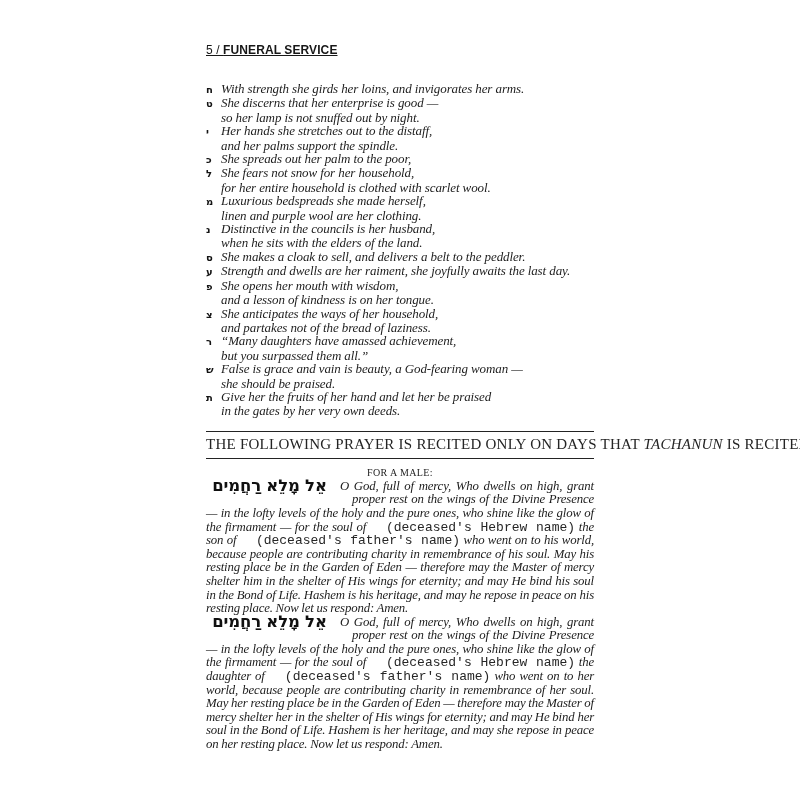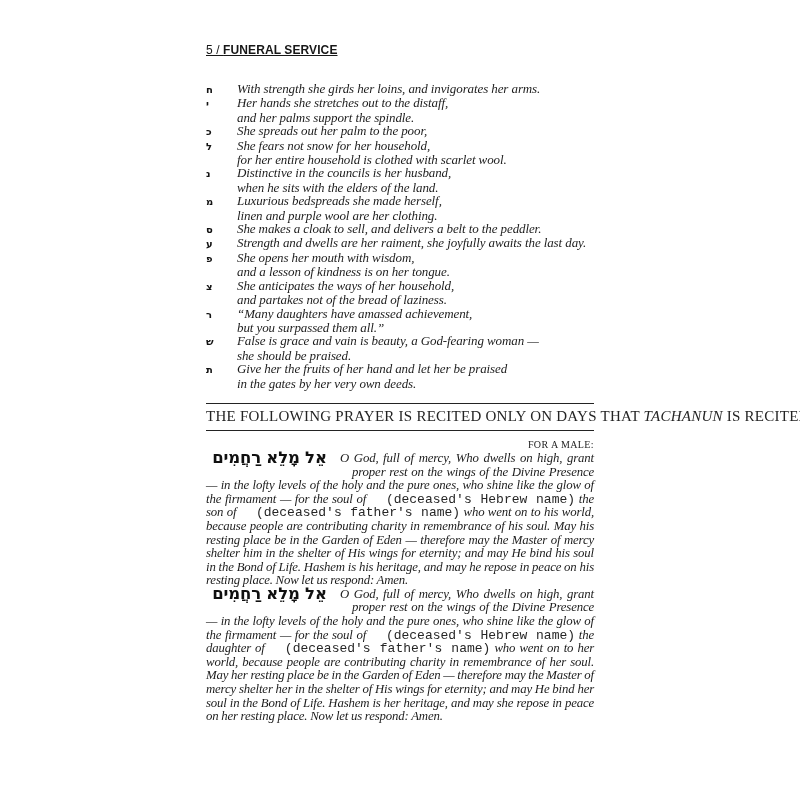--- a/index.html
+++ b/index.html
@@ -42,41 +42,41 @@
     display: inline-block;
     width: 15px;
     margin-left: -15px;
     font-family: "DejaVu Sans", sans-serif;
     font-style: normal;
     font-weight: bold;
     font-size: 10px;
     vertical-align: baseline;
     color: #141414;
   }
-  .verse-line { white-space: nowrap; margin-left: 16px; }
+  .verse-line { white-space: nowrap; }
   
   .instruction-block { margin-top: 13px; }
   .rule {
     height: 0;
     border-top: 1.6px solid #232323;
   }
   .instruction {
     text-align: center;
     font-family: "Liberation Serif", serif;
     font-style: normal;
     font-size: 15px;
     letter-spacing: 0.25px;
     color: #242424;
     padding: 4px 0 5px 0;
     white-space: nowrap;
   }
   .instruction .em { font-style: italic; }
   
   .section-label {
-    text-align: right;
+    text-align: center;
     font-family: "Liberation Serif", serif;
     font-size: 10px;
     letter-spacing: 0.4px;
     color: #242424;
     margin-top: 8px;
     margin-bottom: 2px;
   }
   .prayer {
     font-style: italic;
     font-size: 12.8px;
@@ -122,25 +122,26 @@
 <body>
 
 <div class="sheet">
 
   <div class="page-header">
     <span class="num">5 / </span><span class="ttl">FUNERAL SERVICE</span>
   </div>
 
   <div class="verse-list">
       <div class="verse"><span class="verse-letter">ח</span><span class="verse-line">With strength she girds her loins, and invigorates her arms.</span></div>
+      <div class="verse"><span class="verse-letter">ט</span><span class="verse-line">She discerns that her enterprise is good —</span><br><span class="verse-line">so her lamp is not snuffed out by night.</span></div>
       <div class="verse"><span class="verse-letter">י</span><span class="verse-line">Her hands she stretches out to the distaff,</span><br><span class="verse-line">and her palms support the spindle.</span></div>
       <div class="verse"><span class="verse-letter">כ</span><span class="verse-line">She spreads out her palm to the poor,</span><br></div>
       <div class="verse"><span class="verse-letter">ל</span><span class="verse-line">She fears not snow for her household,</span><br><span class="verse-line">for her entire household is clothed with scarlet wool.</span></div>
+      <div class="verse"><span class="verse-letter">מ</span><span class="verse-line">Luxurious bedspreads she made herself,</span><br><span class="verse-line">linen and purple wool are her clothing.</span></div>
       <div class="verse"><span class="verse-letter">נ</span><span class="verse-line">Distinctive in the councils is her husband,</span><br><span class="verse-line">when he sits with the elders of the land.</span></div>
-      <div class="verse"><span class="verse-letter">מ</span><span class="verse-line">Luxurious bedspreads she made herself,</span><br><span class="verse-line">linen and purple wool are her clothing.</span></div>
       <div class="verse"><span class="verse-letter">ס</span><span class="verse-line">She makes a cloak to sell, and delivers a belt to the peddler.</span></div>
       <div class="verse"><span class="verse-letter">ע</span><span class="verse-line">Strength and dwells are her raiment, she joyfully awaits the last day.</span></div>
       <div class="verse"><span class="verse-letter">פ</span><span class="verse-line">She opens her mouth with wisdom,</span><br><span class="verse-line">and a lesson of kindness is on her tongue.</span></div>
       <div class="verse"><span class="verse-letter">צ</span><span class="verse-line">She anticipates the ways of her household,</span><br><span class="verse-line">and partakes not of the bread of laziness.</span></div>
       <div class="verse"><span class="verse-letter">ר</span><span class="verse-line">“Many daughters have amassed achievement,</span><br><span class="verse-line">but you surpassed them all.”</span></div>
       <div class="verse"><span class="verse-letter">ש</span><span class="verse-line">False is grace and vain is beauty, a God-fearing woman —</span><br><span class="verse-line">she should be praised.</span></div>
       <div class="verse"><span class="verse-letter">ת</span><span class="verse-line">Give her the fruits of her hand and let her be praised</span><br><span class="verse-line">in the gates by her very own deeds.</span></div>
     </div>
 
   <div class="instruction-block">

